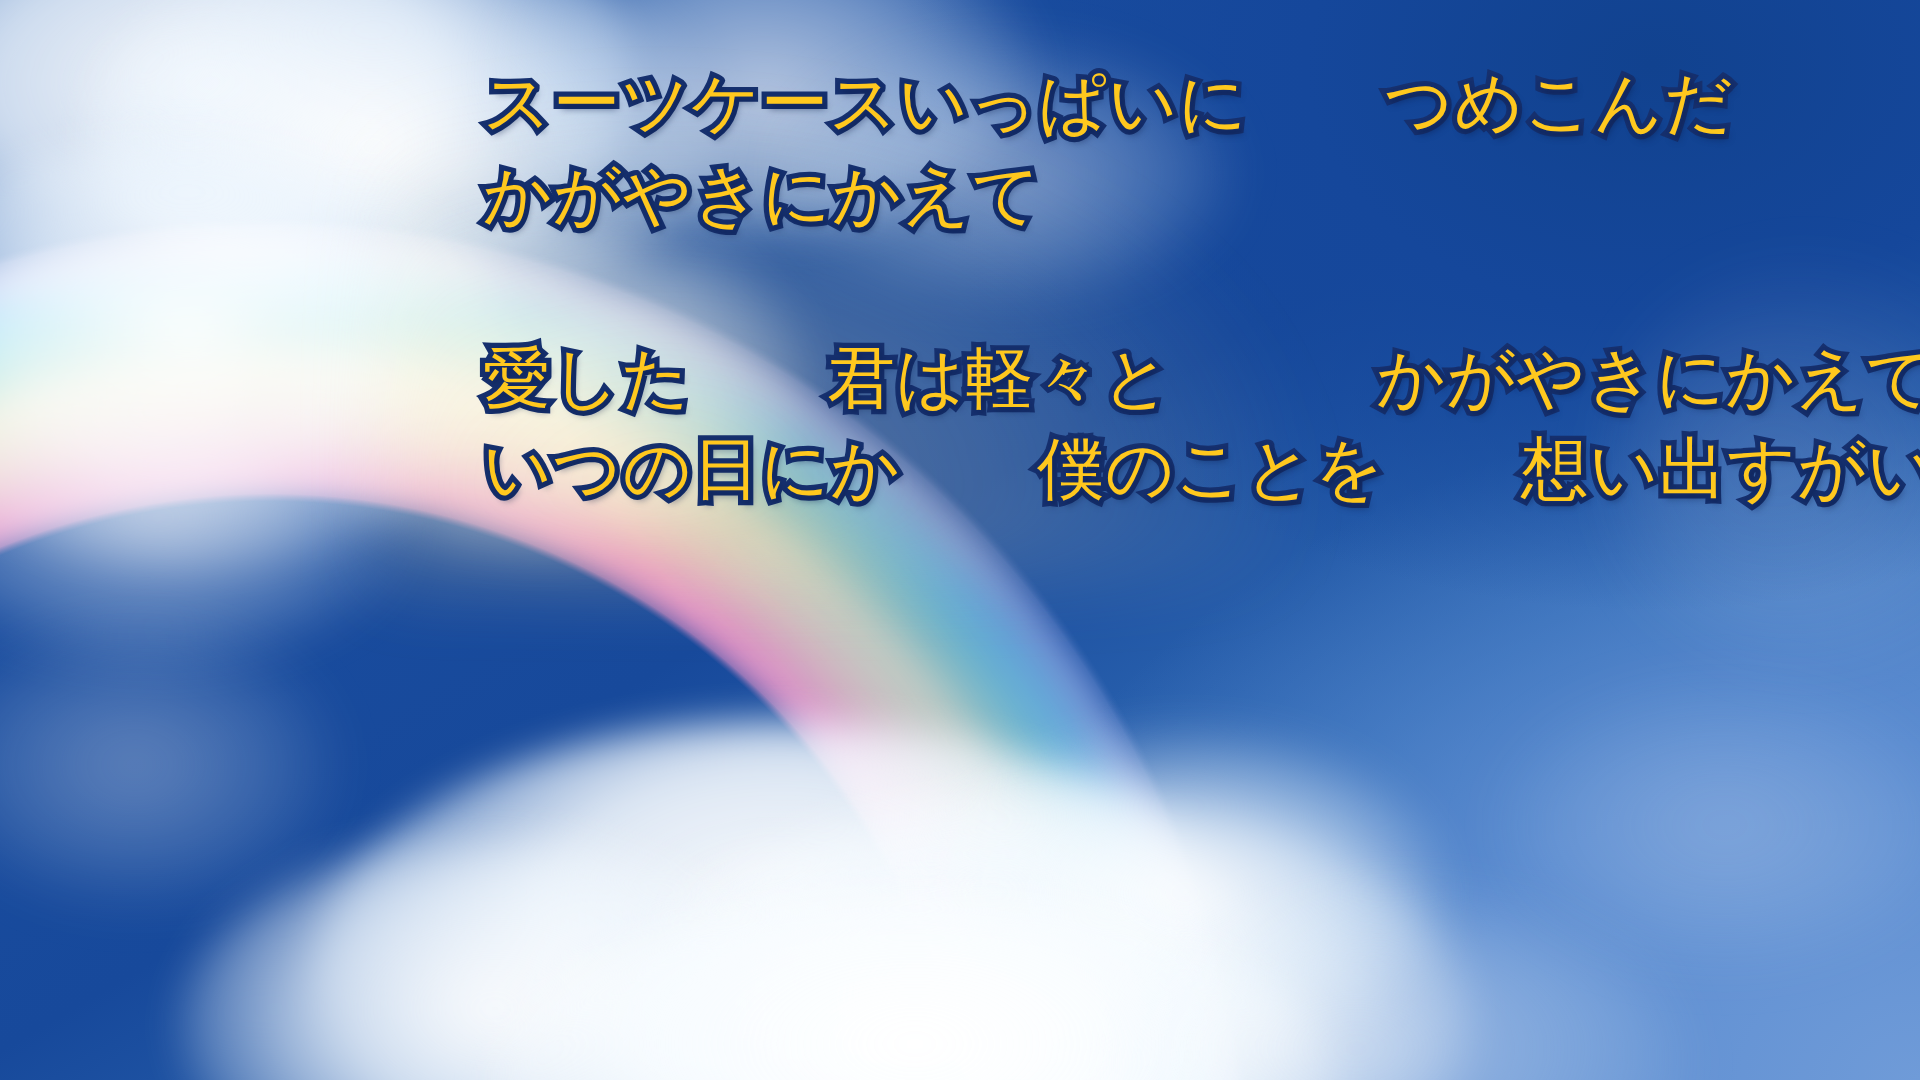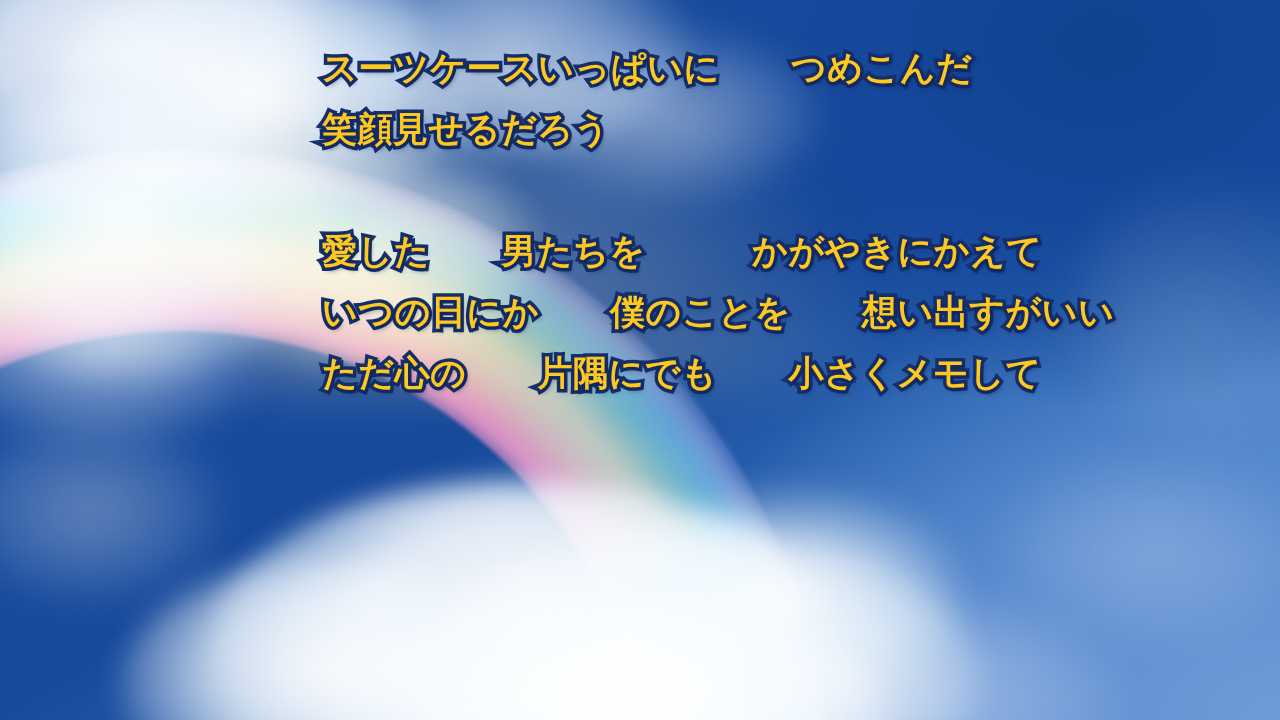--- a/index.html
+++ b/index.html
@@ -149,23 +149,23 @@
 
   
   .lyrics {
     position: absolute;
     left: 322px;
     top: 38px;
     width: 940px;
     z-index: 20;
   }
   .lyric-line {
-    font-size: 35px;
+    font-size: 45px;
     line-height: 61px;
-    font-weight: 700;
+    font-weight: 400;
     letter-spacing: .5px;
     white-space: pre;
     color: #FFC81E;
     -webkit-text-stroke: 7px #16306e;
     paint-order: stroke fill;
     text-shadow:
        0 0 2px #16306e,
        2px 3px 5px rgba(10,25,70,.55);
   }
   .lyric-line.blank { color: transparent; -webkit-text-stroke: 0; text-shadow: none; }
@@ -200,20 +200,19 @@
     <div class="cl c10"></div>
     <div class="cl c11"></div>
     <div class="cl c12"></div>
     <div class="cl c13"></div>
     <div class="cl c14"></div>
     <div class="cl c15"></div>
   </div>
 
   <div class="lyrics">
     <div class="lyric-line">スーツケースいっぱいに　　つめこんだ</div>
-    <div class="lyric-line">笑顔見せるだろう</div>
+    <div class="lyric-line">かがやきにかえて</div>
     <div class="lyric-line blank">&nbsp;</div>
-    <div class="lyric-line">愛した　　男たちを　　　かがやきにかえて</div>
+    <div class="lyric-line">愛した　　君は軽々と　　　かがやきにかえて</div>
     <div class="lyric-line">いつの日にか　　僕のことを　　想い出すがいい</div>
-    <div class="lyric-line">ただ心の　　片隅にでも　　小さくメモして</div>
   </div>
 
 </div>
 
 </body></html>

